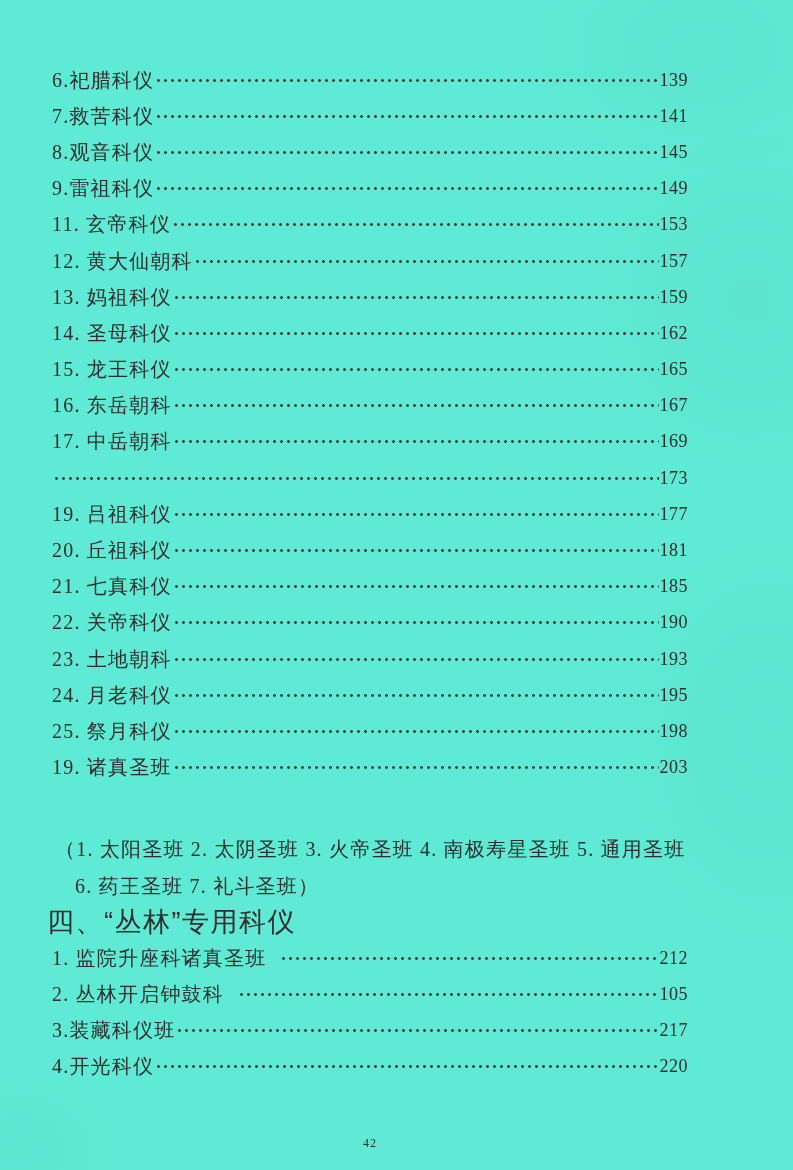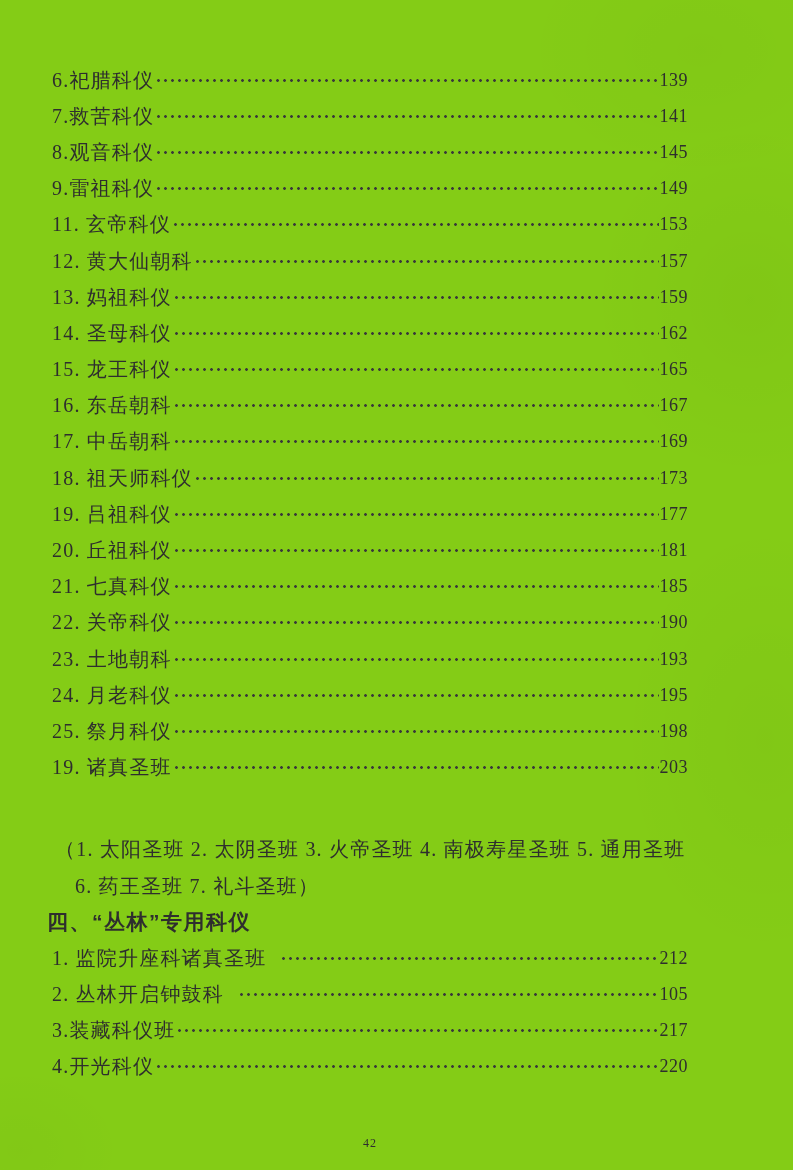--- a/index.html
+++ b/index.html
@@ -48,38 +48,38 @@
   }
   .pagenum {
     flex:0 0 auto;
     font-size:18px;
     letter-spacing:0.5px;
   }
   .row.text.indent1 { padding-left:3px;margin-top:46px; }
   .row.text.indent2 { padding-left:23px; }
   .row.heading {
     font-family:"Liberation Sans", sans-serif;
-    font-weight:bold;
-    font-size:21px;
+    font-weight:normal;
+    font-size:27px;
     letter-spacing:1.5px;
     margin-left:-5px;
   }
   .footer {
     position:absolute;
     left:52px; width:636px;
     top:1136px;
     text-align:center;
     font-size:12px;
     letter-spacing:1px;
   }
 </style>
 </head>
 <body>
 
-<div class="page" style="background: #84cc16; color: rgb(46, 46, 46);">
+<div class="page" style="background: #5eead4; color: rgb(46, 46, 46);">
   <div class="content">
       <div class="row entry">
         <span class="label">6.祀腊科仪</span>
         <span class="leader"></span>
         <span class="pagenum">139</span>
       </div>
       <div class="row entry">
         <span class="label">7.救苦科仪</span>
         <span class="leader"></span>
         <span class="pagenum">141</span>
@@ -123,21 +123,20 @@
         <span class="label">16. 东岳朝科</span>
         <span class="leader"></span>
         <span class="pagenum">167</span>
       </div>
       <div class="row entry">
         <span class="label">17. 中岳朝科</span>
         <span class="leader"></span>
         <span class="pagenum">169</span>
       </div>
       <div class="row entry">
-        <span class="label">18. 祖天师科仪</span>
         <span class="leader"></span>
         <span class="pagenum">173</span>
       </div>
       <div class="row entry">
         <span class="label">19. 吕祖科仪</span>
         <span class="leader"></span>
         <span class="pagenum">177</span>
       </div>
       <div class="row entry">
         <span class="label">20. 丘祖科仪</span>

